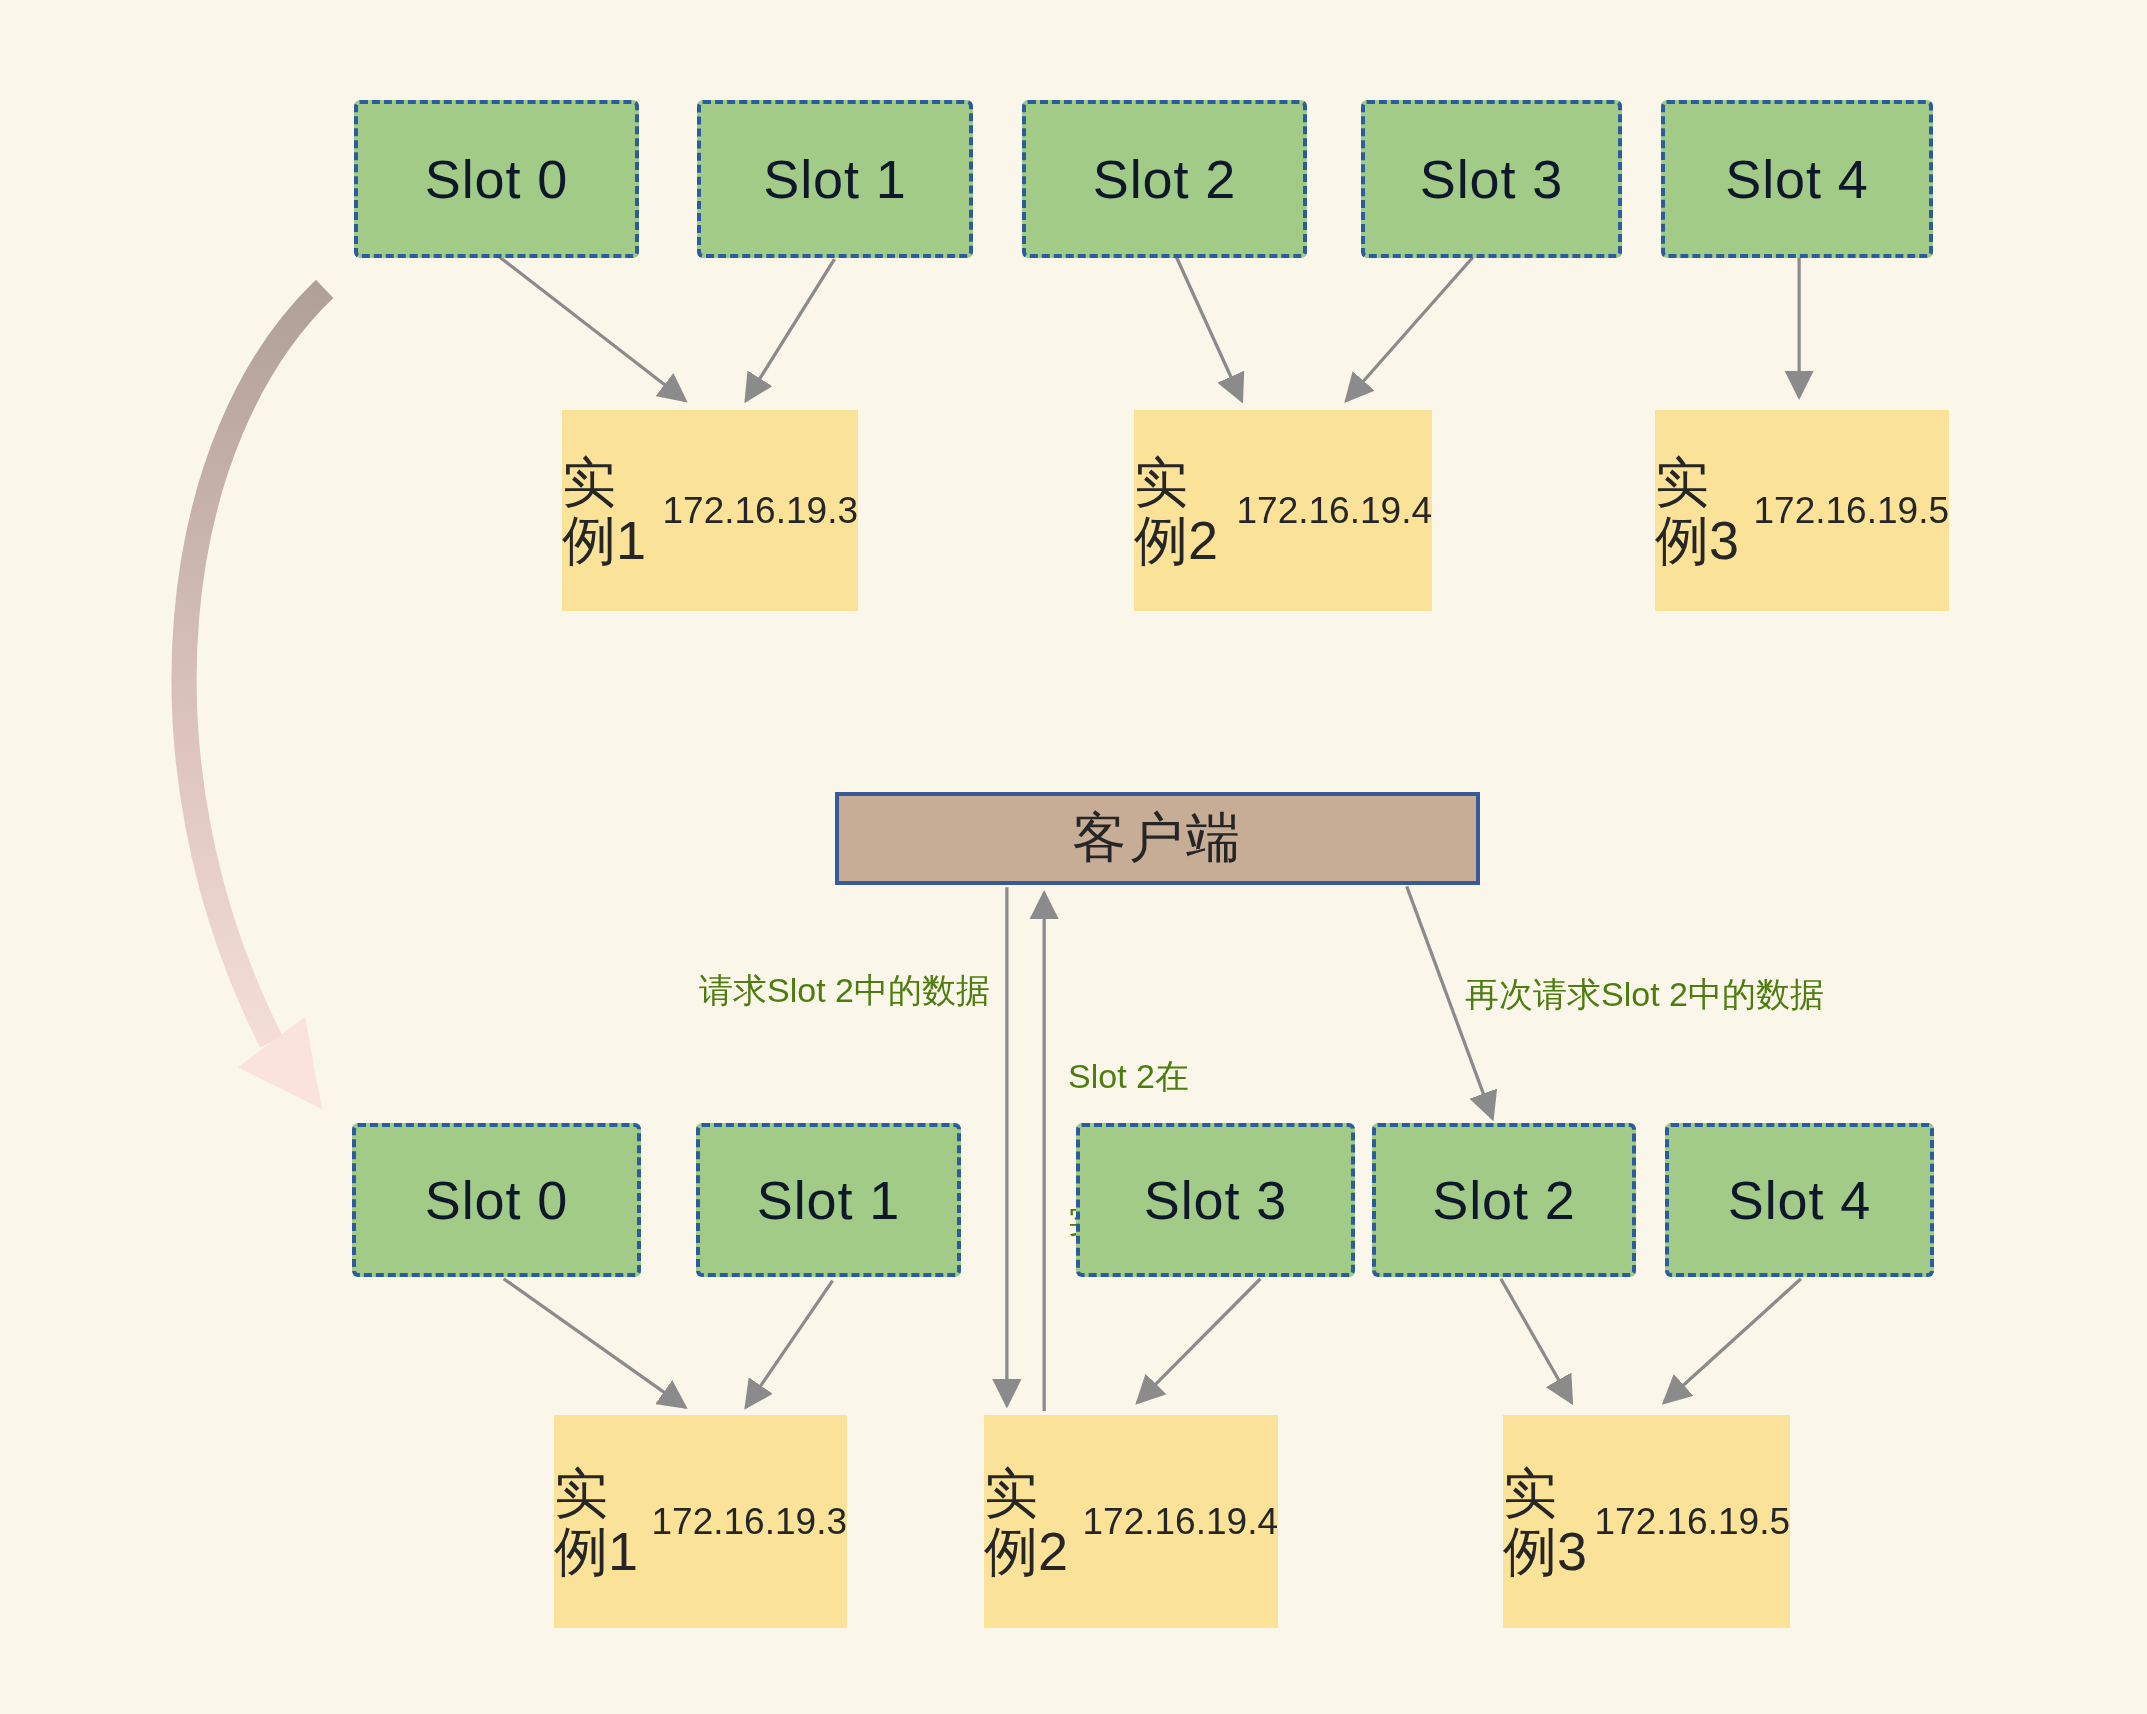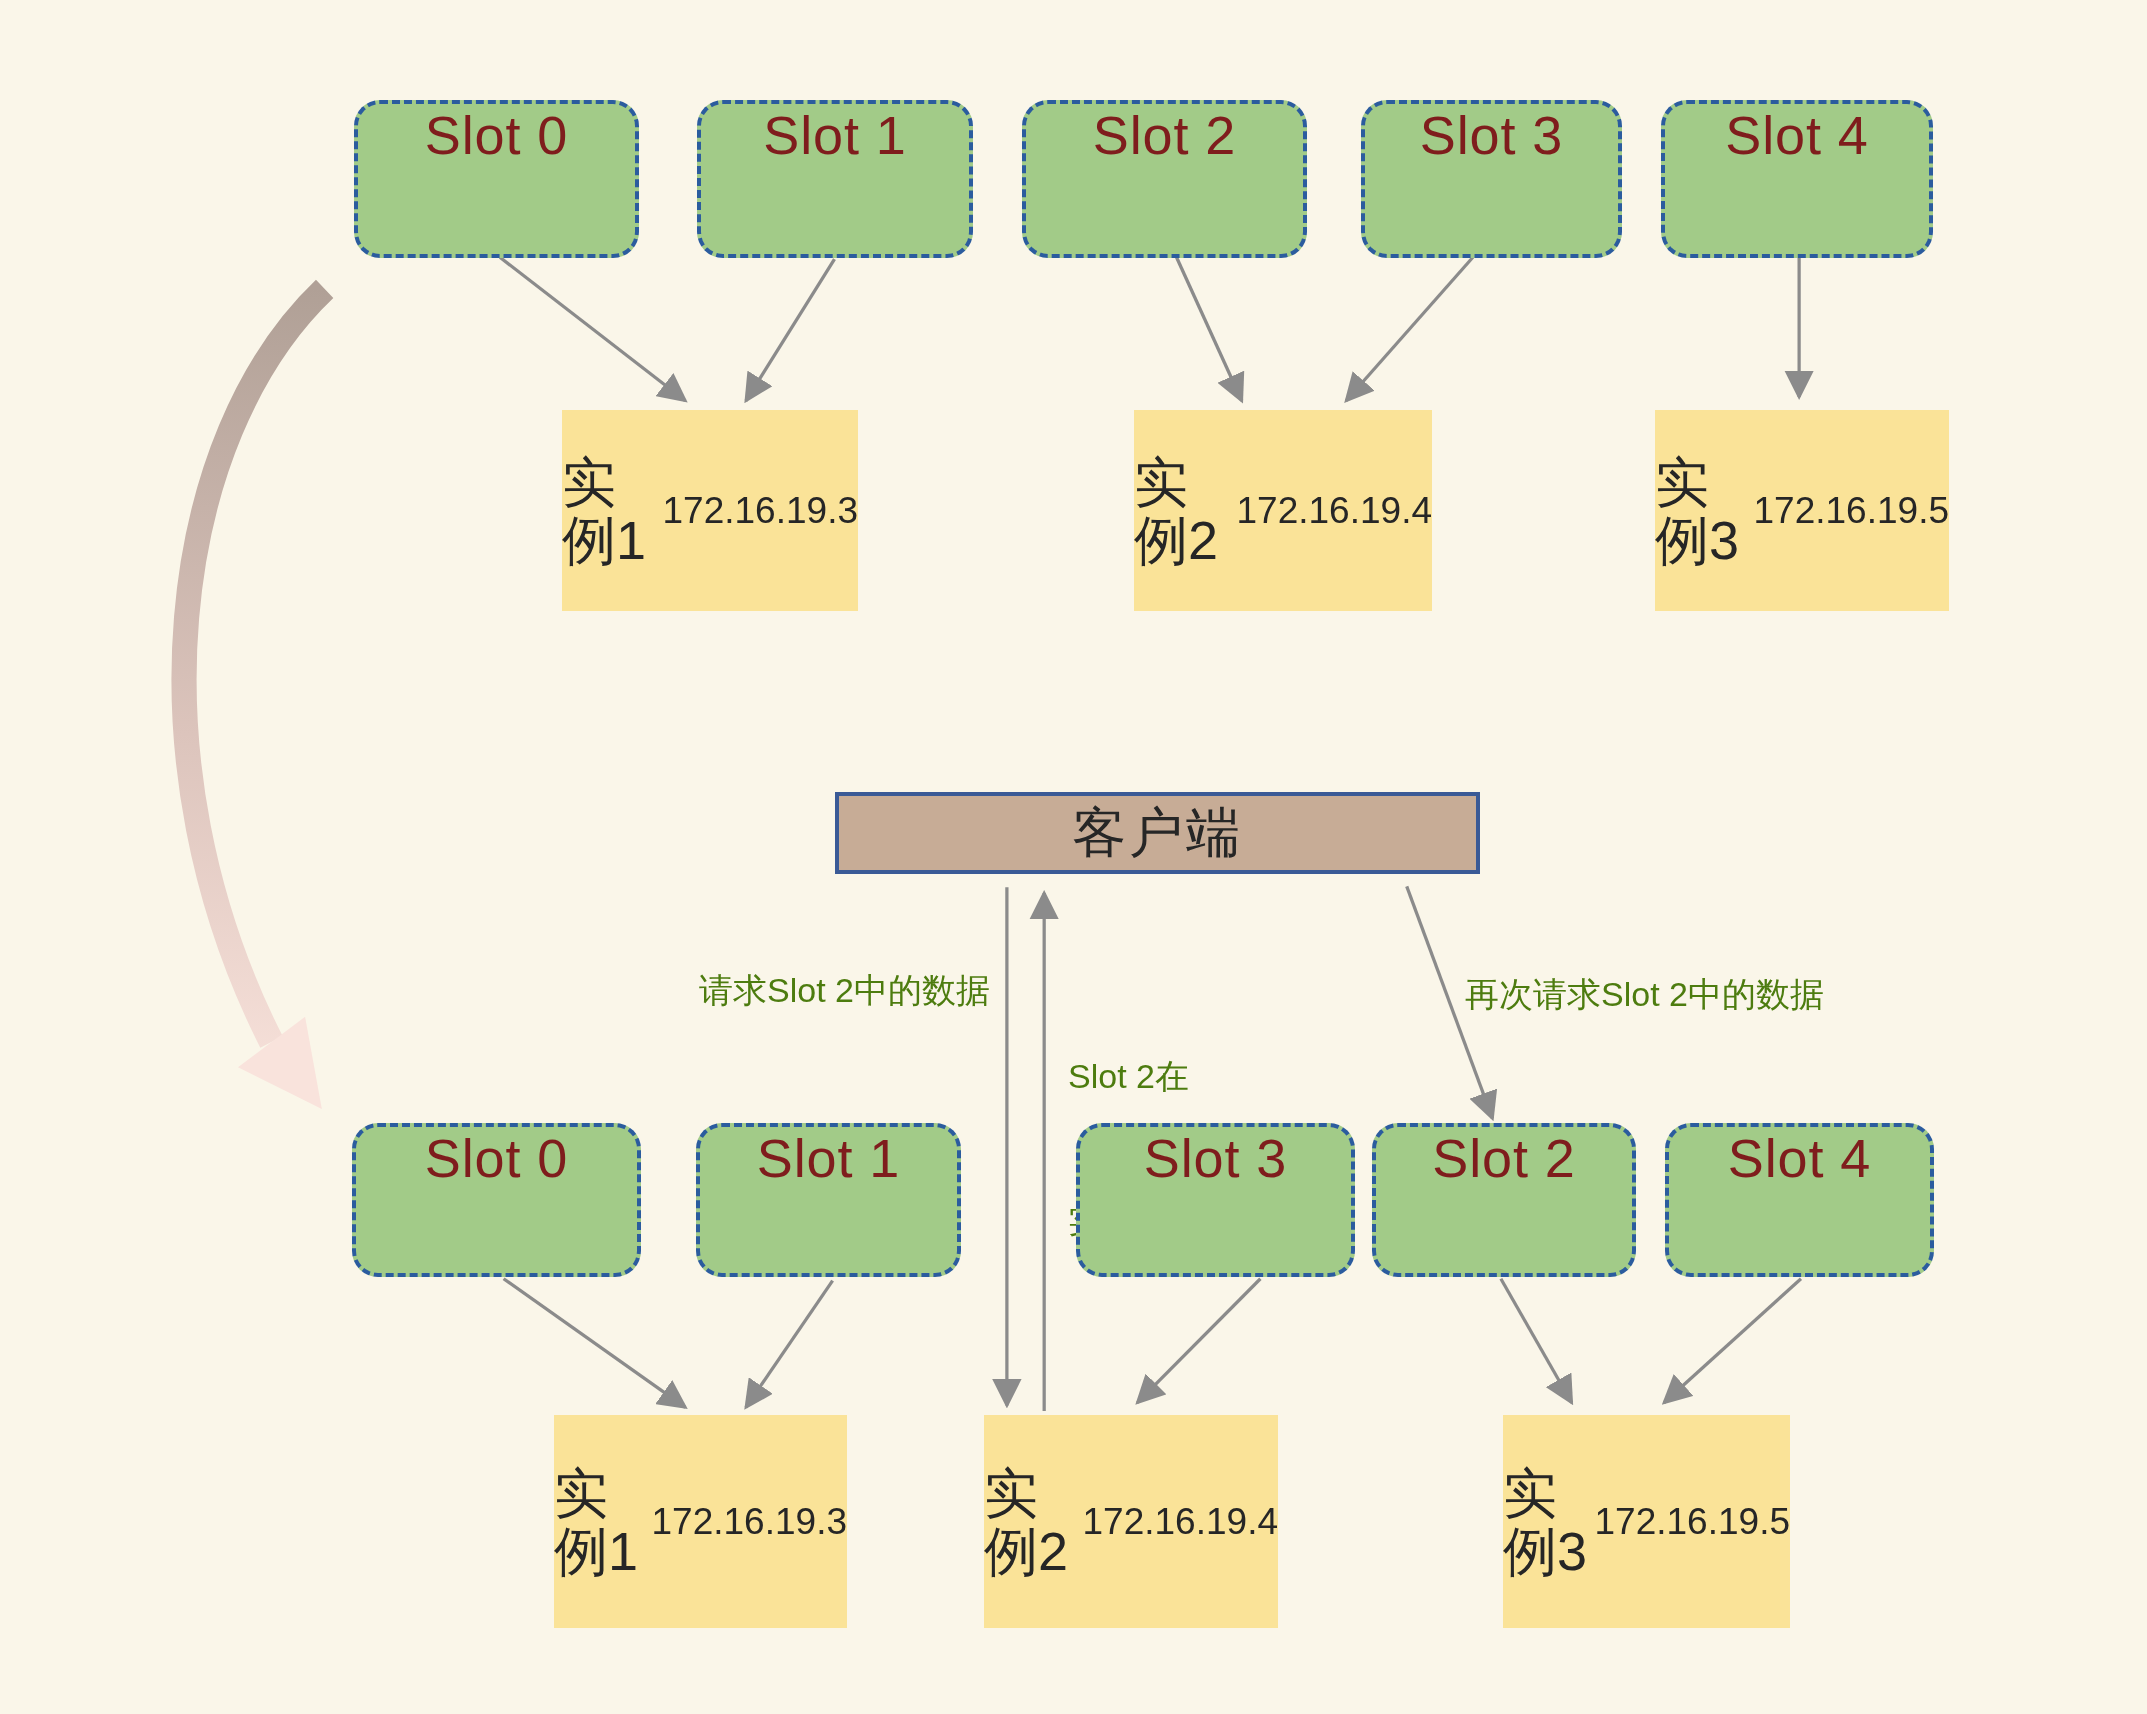--- a/index.html
+++ b/index.html
@@ -14,23 +14,23 @@
     overflow:hidden;
   }
   #arrow-layer{
     position:absolute;left:0;top:0;width:2148px;height:1714px;
     pointer-events:none;
   }
   .slot{
     position:absolute;
     background:#a2cb88;
     border:4.7px dashed #2b5c9e;
-    border-radius:26px;
-    display:flex;align-items:flex-start;justify-content:center;
-    font-size:54px;color:#7f1d1d;
+    border-radius:6px;
+    display:flex;align-items:center;justify-content:center;
+    font-size:54px;color:#0f172a;
     box-sizing:border-box;
     letter-spacing:0.9px;
   }
   .instance{
     position:absolute;
     background:#fae398;
     display:flex;align-items:center;justify-content:center;
     color:#262626;
     box-sizing:border-box;
     gap:7.5px;
@@ -122,21 +122,21 @@
   <div class="instance" style="left:1134px;top:410px;width:298px;height:201px;">
     <div class="iname">实例2</div>
     <div class="ip">172.16.19.4</div>
   </div>
   <div class="instance" style="left:1655px;top:410px;width:294px;height:201px;">
     <div class="iname">实例3</div>
     <div class="ip">172.16.19.5</div>
   </div>
 
 
-  <div class="client" style="left:835px;top:792px;width:645px;height:82px;">
+  <div class="client" style="left:835px;top:792px;width:645px;height:93px;">
     <span>客户端</span>
   </div>
 
   <div class="ann" style="left:559px;top:966px;width:431px;text-align:right;">请求Slot 2中的数据</div>
   <div class="ann" style="left:1068px;top:956px;">
     <div>Slot 2在</div>
     <div>实例3</div>
   </div>
   <div class="ann" style="left:1465px;top:970px;">再次请求Slot 2中的数据</div>
 

